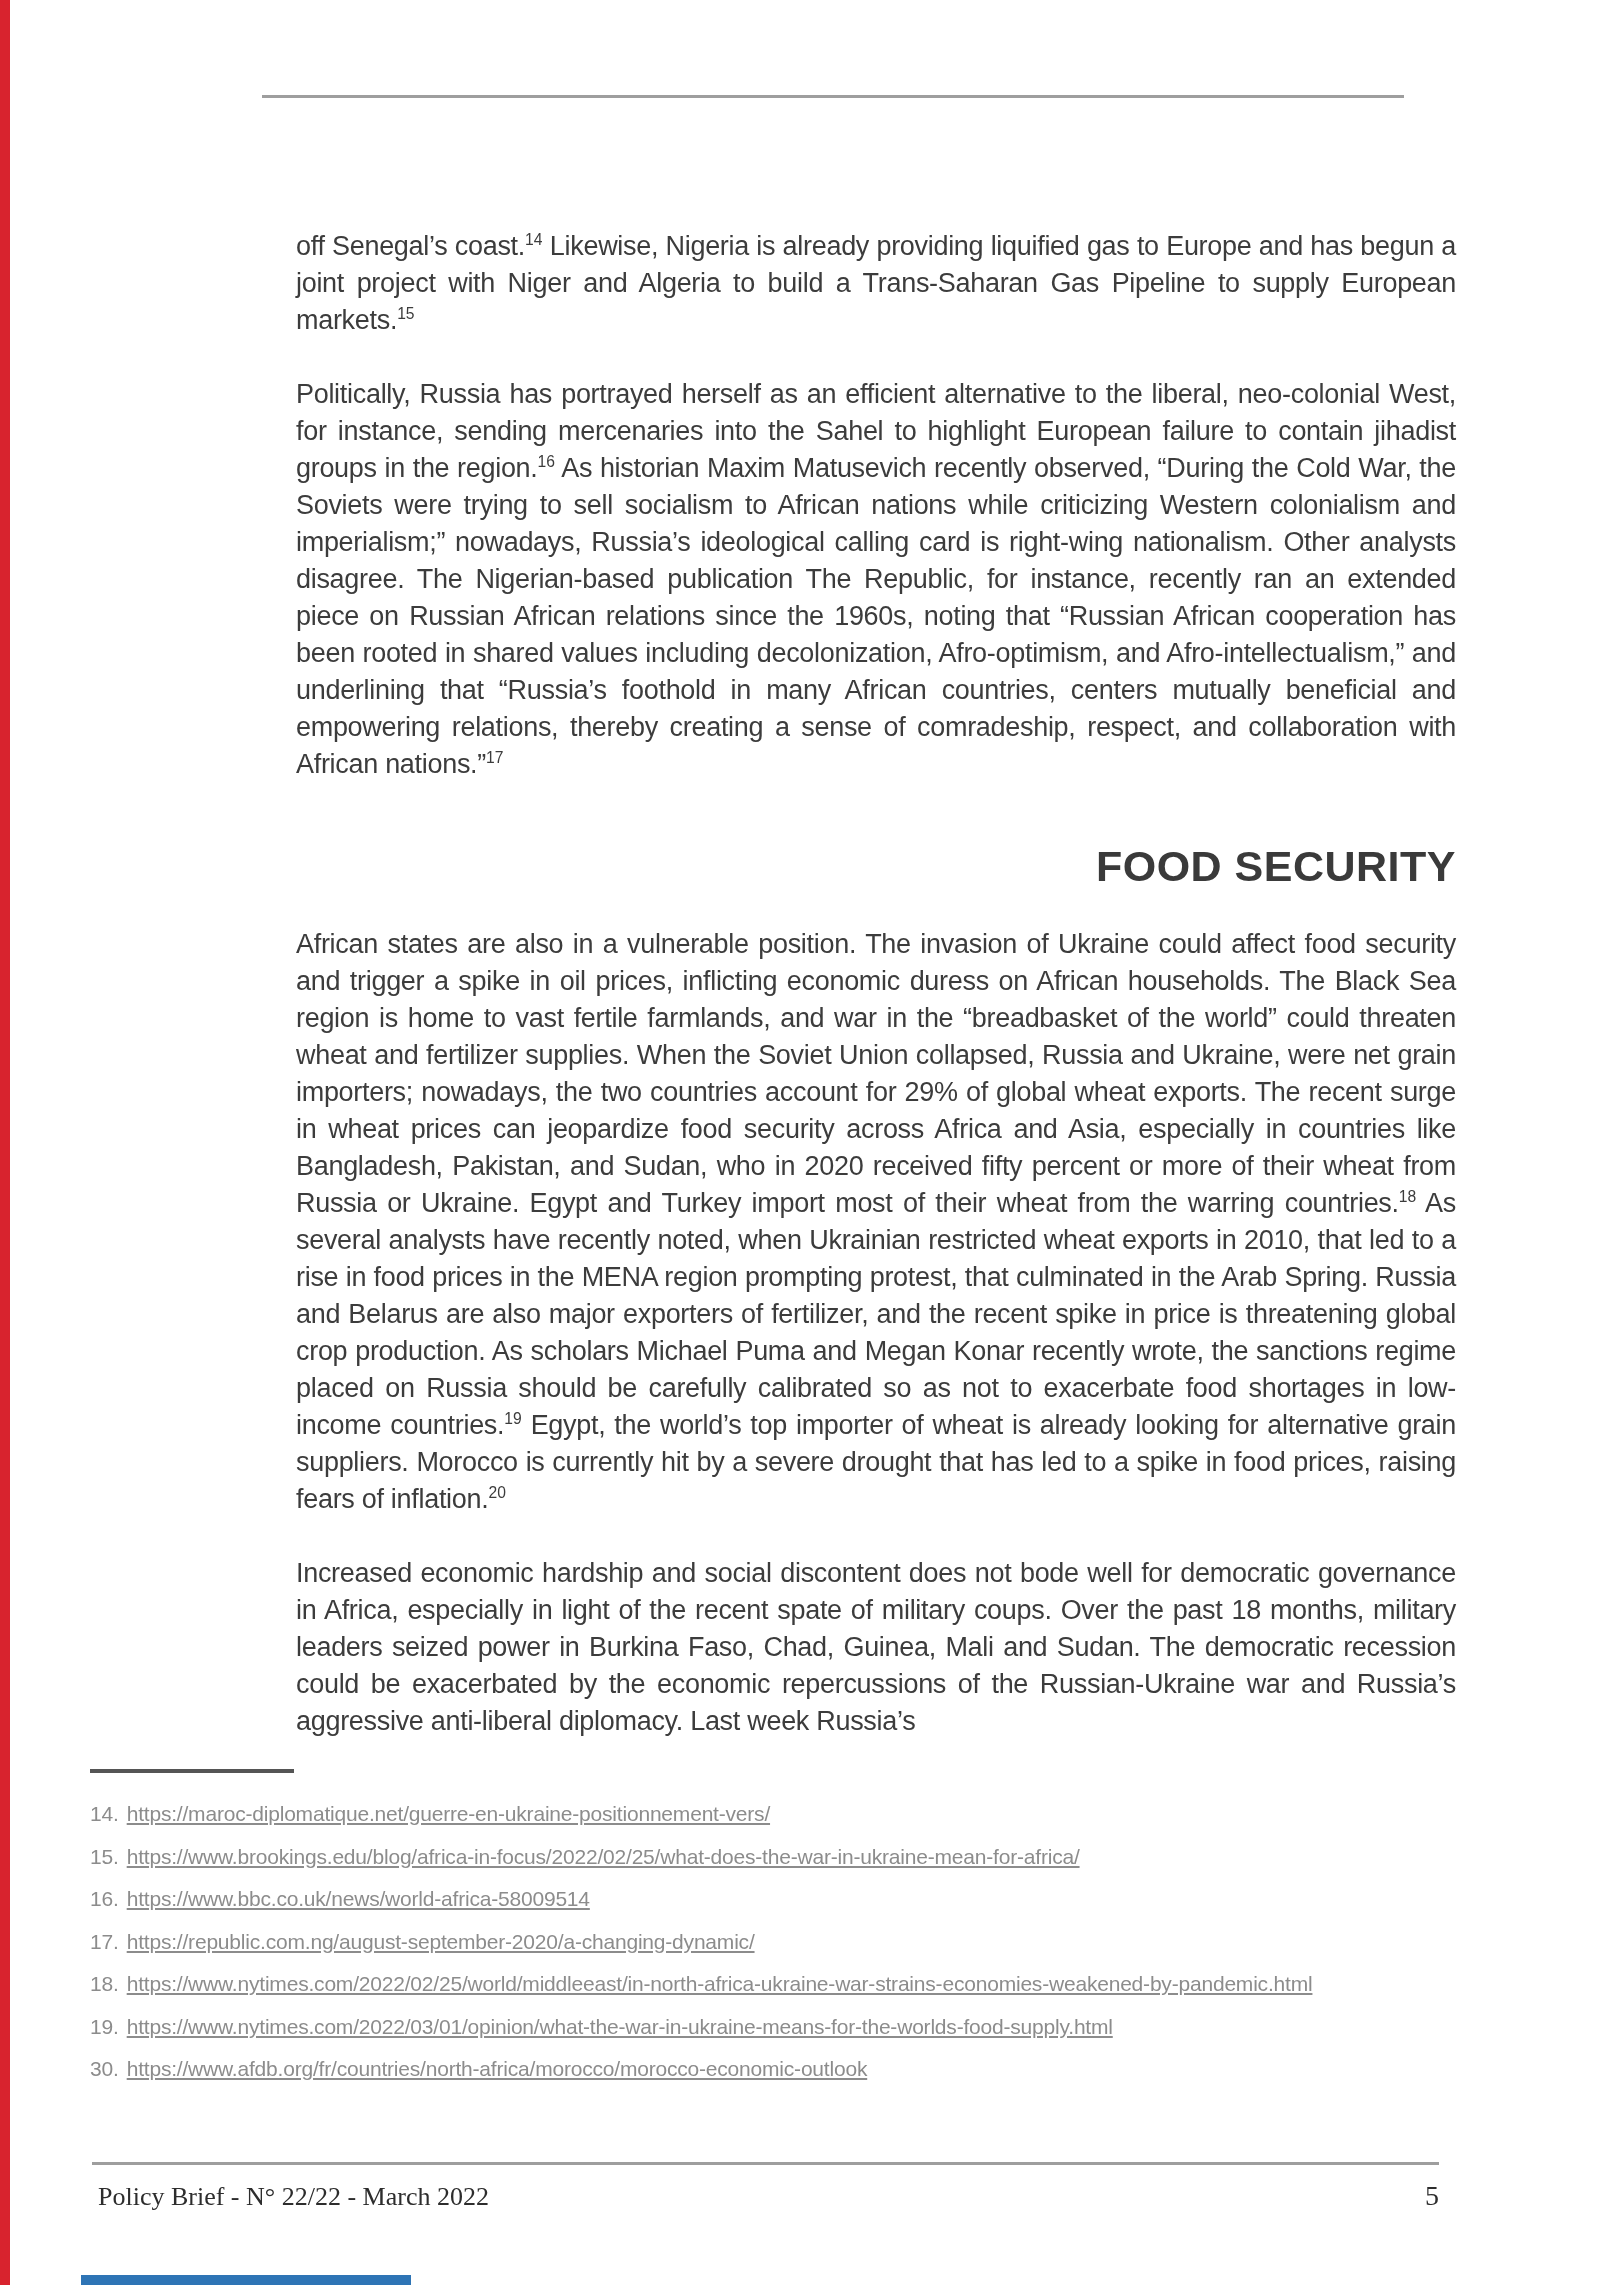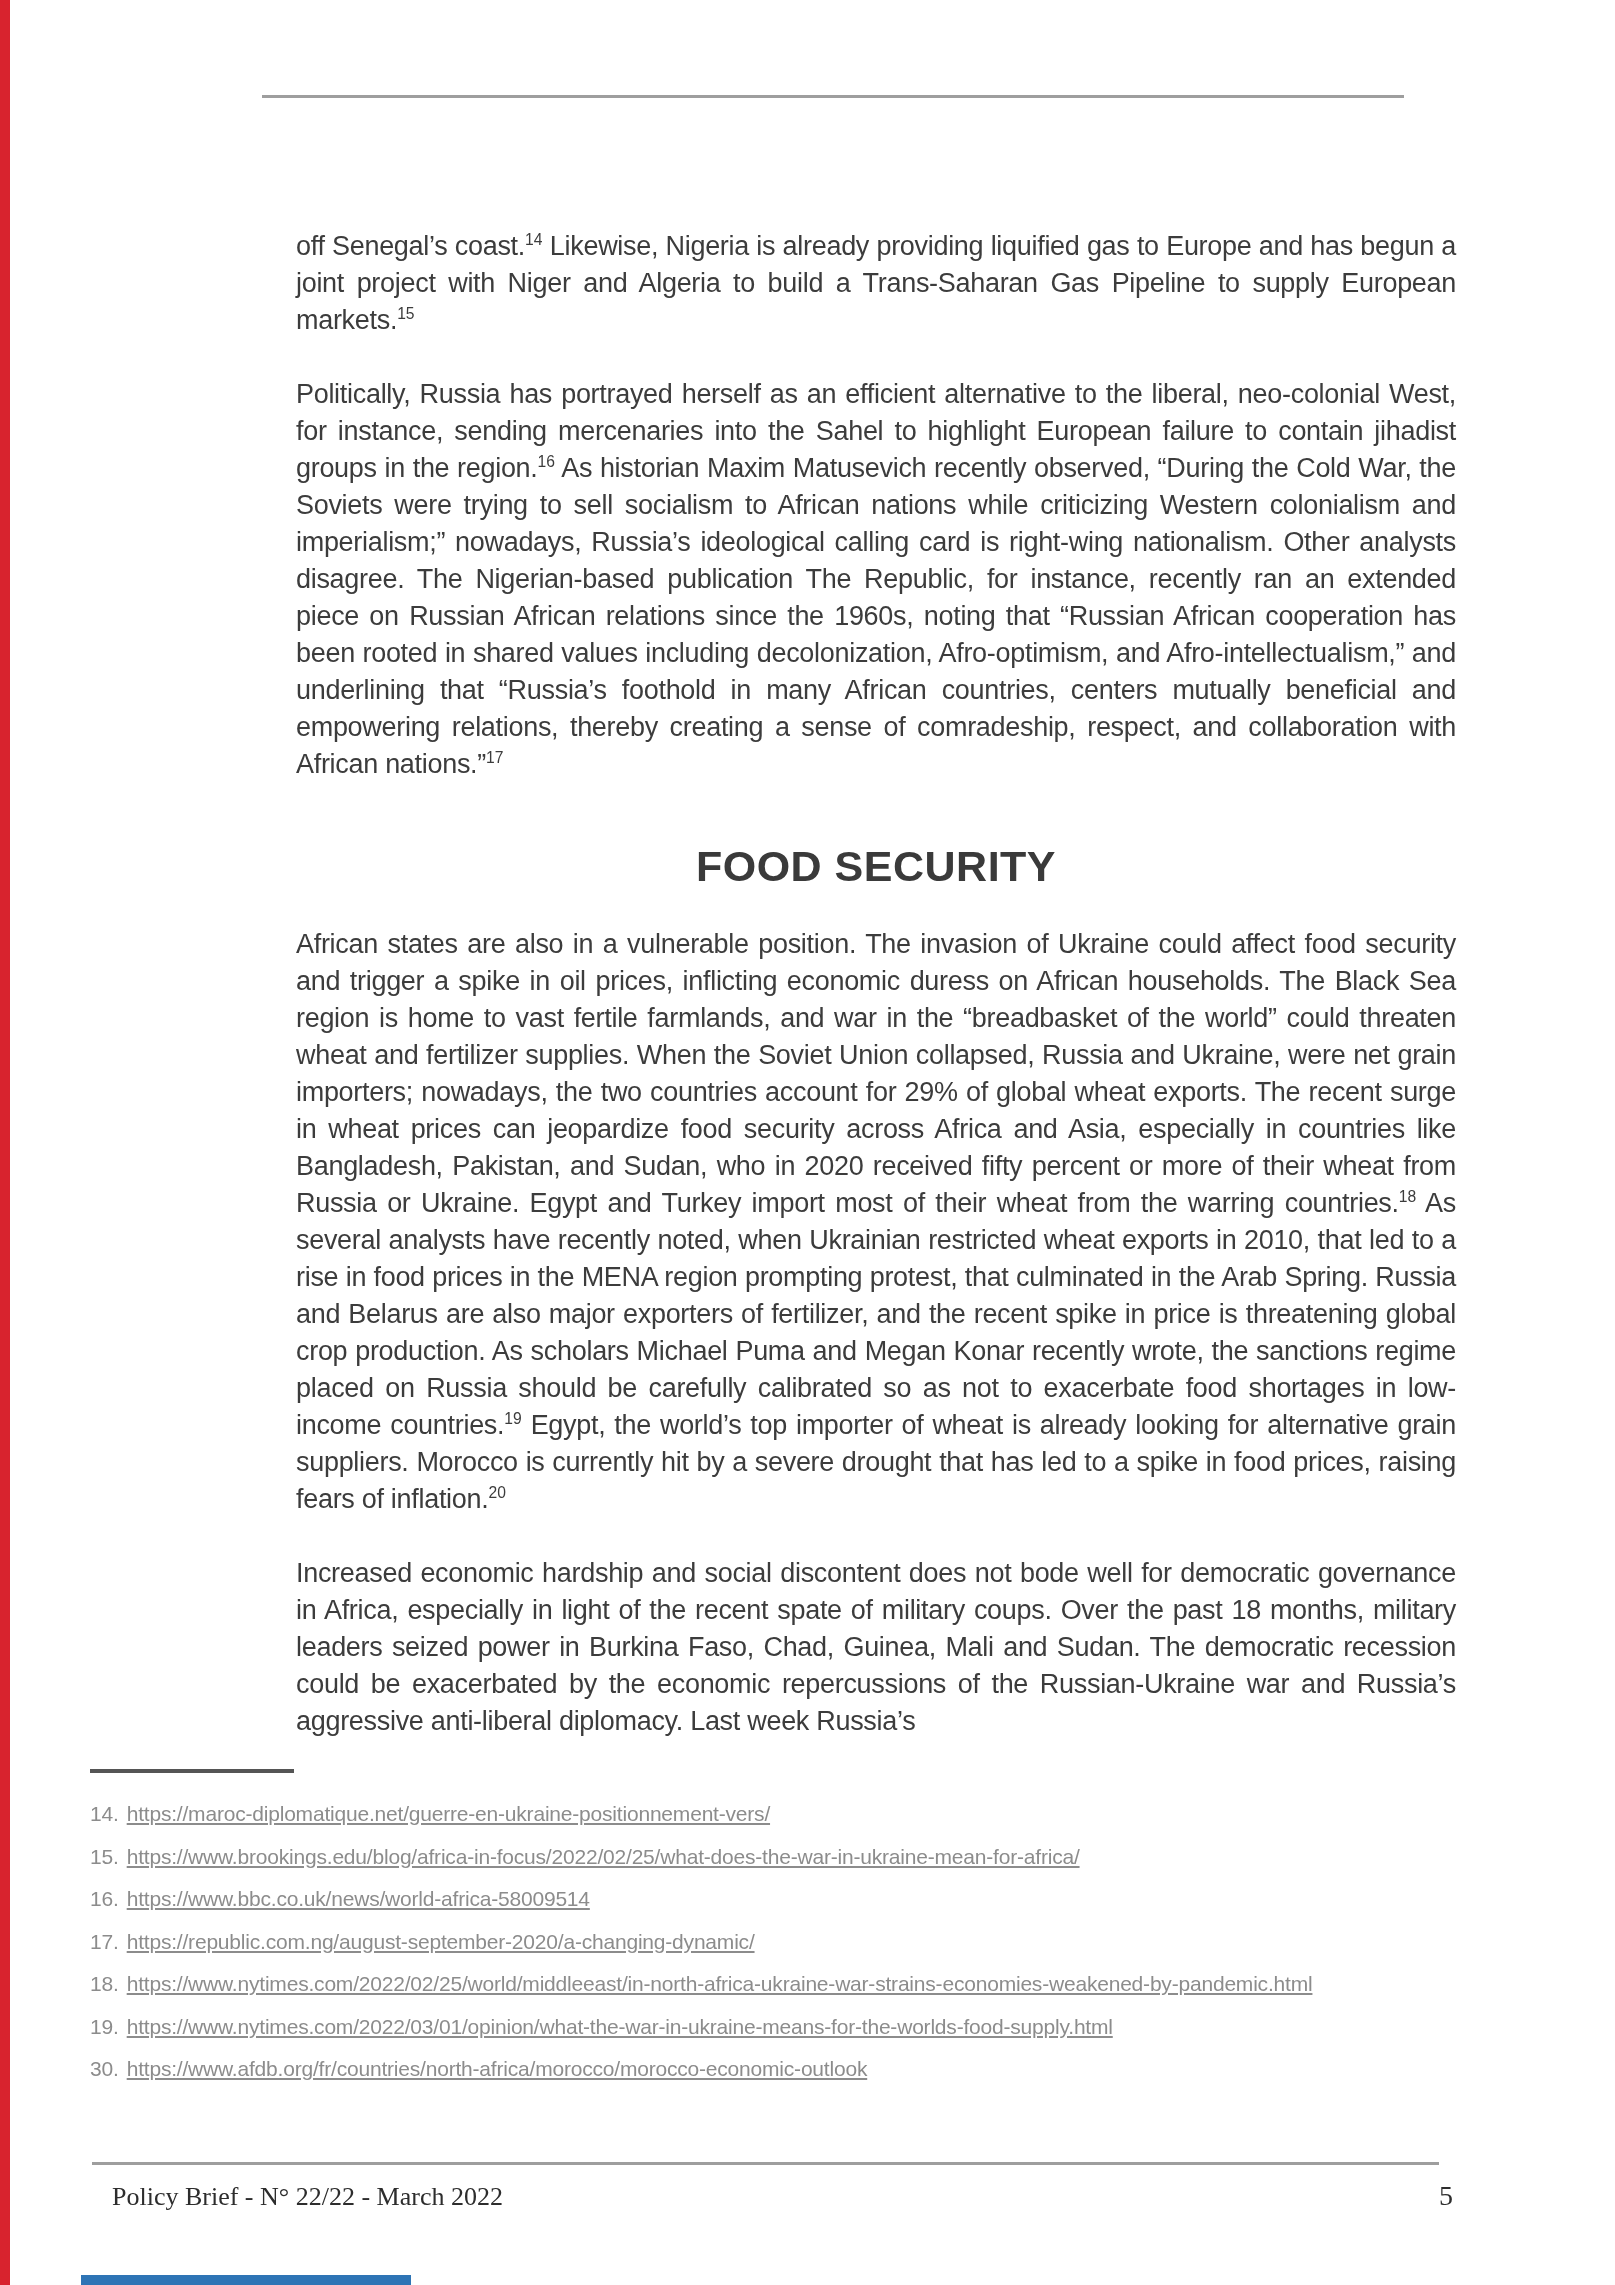--- a/index.html
+++ b/index.html
@@ -27,39 +27,39 @@
     font-size: 27px; line-height: 37px; letter-spacing: -0.3px;
     text-align: justify;
   }
   .content p { margin: 0 0 37px 0; }
   .content sup {
     font-size: 0.58em; line-height: 0; vertical-align: super; letter-spacing: 0;
   }
   .section-heading {
     margin: 60px 0 36px 0;
     font-size: 43px; line-height: 47px; font-weight: 700;
-    letter-spacing: 0.5px; color: #3a3a3a; text-align: center;
+    letter-spacing: 0.5px; color: #3a3a3a; text-align: right;
   }
   .fn-divider {
     position: absolute; left: 90px; top: 1769px; width: 204px; height: 3.6px;
     background: #555555;
   }
   .footnotes {
     position: absolute; left: 90px; top: 1802px; width: 1411px;
     font-size: 21px; line-height: 23.5px; letter-spacing: -0.2px; color: #8c8c8c;
   }
   .footnote { margin: 0 0 19px 0; white-space: nowrap; }
   .footnote .fn-num { text-decoration: none; margin-right: 8.1px; }
   .footnote a { color: #8c8c8c; text-decoration: underline; text-align: center; }
   .footer-rule {
     position: absolute; left: 92px; top: 2162px; width: 1347px; height: 2.7px;
     background: #9e9e9e;
   }
   .footer {
-    position: absolute; left: 112px; top: 2178px; width: 1341px;
+    position: absolute; left: 98px; top: 2178px; width: 1341px;
     display: flex; justify-content: space-between; align-items: baseline;
     font-family: "Liberation Serif", serif;
     color: #2d2d2d; font-size: 26px; line-height: 36px;
   }
   .footer .page-number { font-size: 28px; }
 </style>
 </head>
 <body>
 
 <div class="page">

